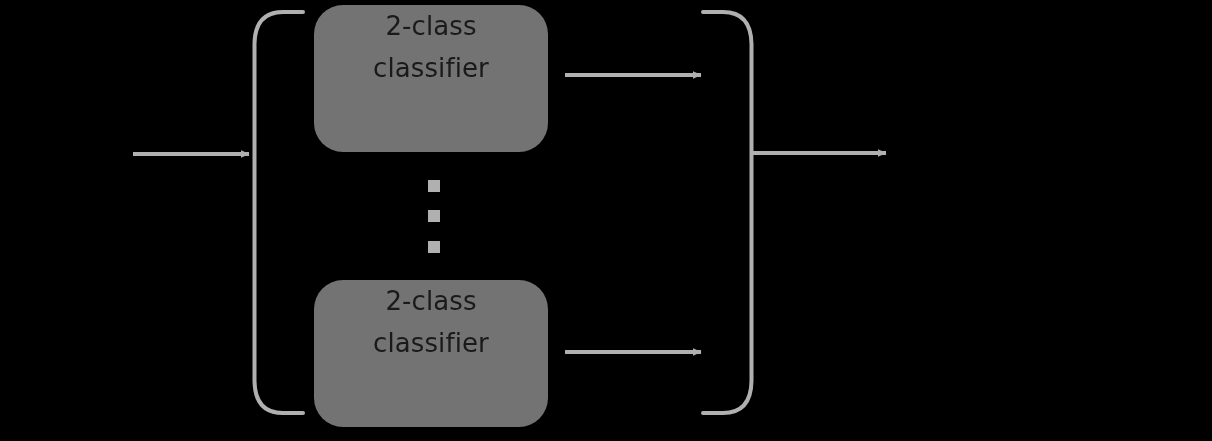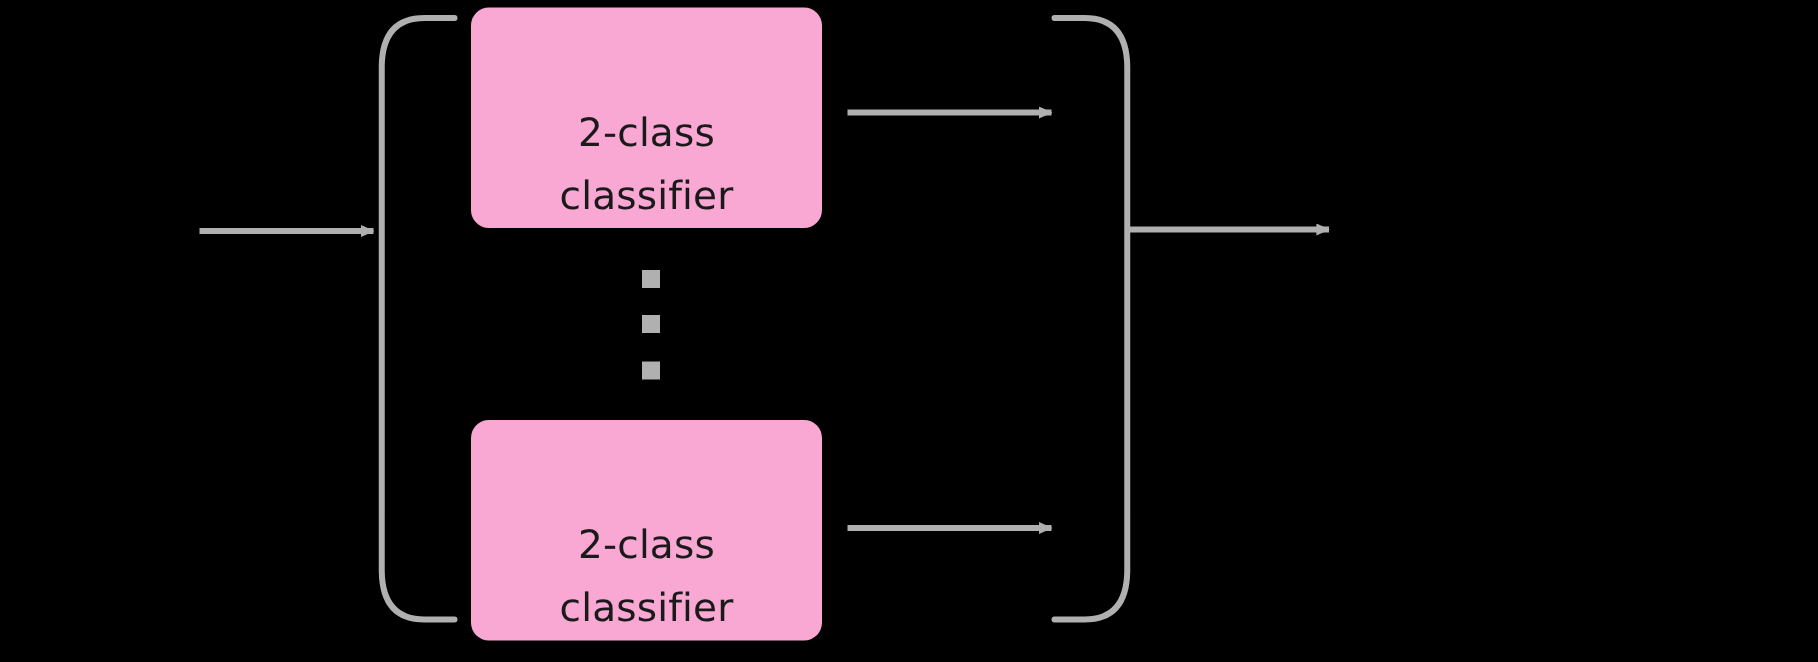--- a/index.html
+++ b/index.html
@@ -21,24 +21,24 @@
   #diagram-svg {
     position: absolute;
     left: 0;
     top: 0;
     width: 1212px;
     height: 441px;
     display: block;
   }
   .classifier-box {
     position: absolute;
-    background: #f9a8d4;
-    border-radius: 12px;
+    background: #737373;
+    border-radius: 29px;
     display: flex;
-    align-items: flex-end;
+    align-items: flex-start;
     justify-content: center;
     box-sizing: border-box;
   }
   .classifier-label {
     color: #1a1a1a;
     font-family: "DejaVu Sans", sans-serif;
     font-size: 26px;
     line-height: 42px;
     text-align: center;
     white-space: pre-line;

